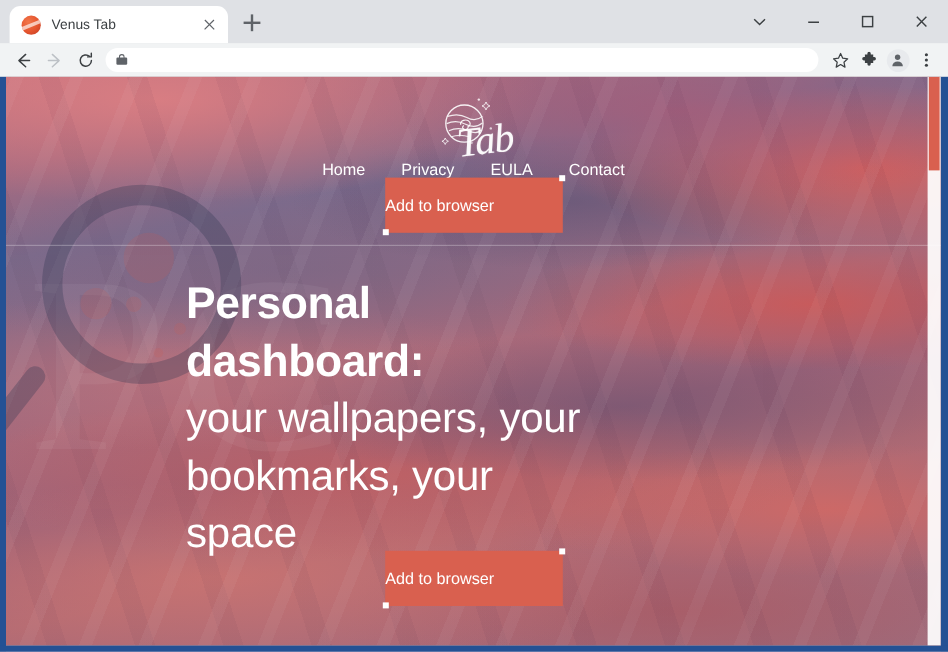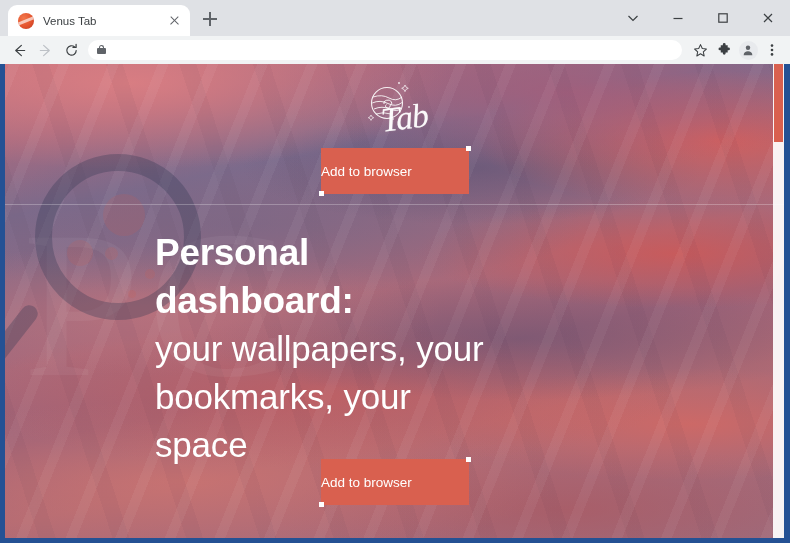--- a/index.html
+++ b/index.html
@@ -570,20 +570,26 @@
             <circle cx="33" cy="6" r="1" fill="#ffffff" opacity=".8"></circle>
             <circle cx="43" cy="30" r="1" fill="#ffffff" opacity=".7"></circle>
             <circle cx="27" cy="42" r="1" fill="#ffffff" opacity=".6"></circle>
           </svg>
         </div>
         <div id="wordmark">
           <span id="tab-script">Tab</span>
         </div>
       </div>
 
+      <div id="nav">
+        <span class="nav-link">Home</span>
+        <span class="nav-link">Privacy</span>
+        <span class="nav-link">EULA</span>
+        <span class="nav-link">Contact</span>
+      </div>
 
       <div class="cta" id="cta-top">
         <span>Add to browser</span>
         <span class="handle h-tr"></span>
         <span class="handle h-bl"></span>
       </div>
     </div>
 
     <div id="header-divider"></div>
 

